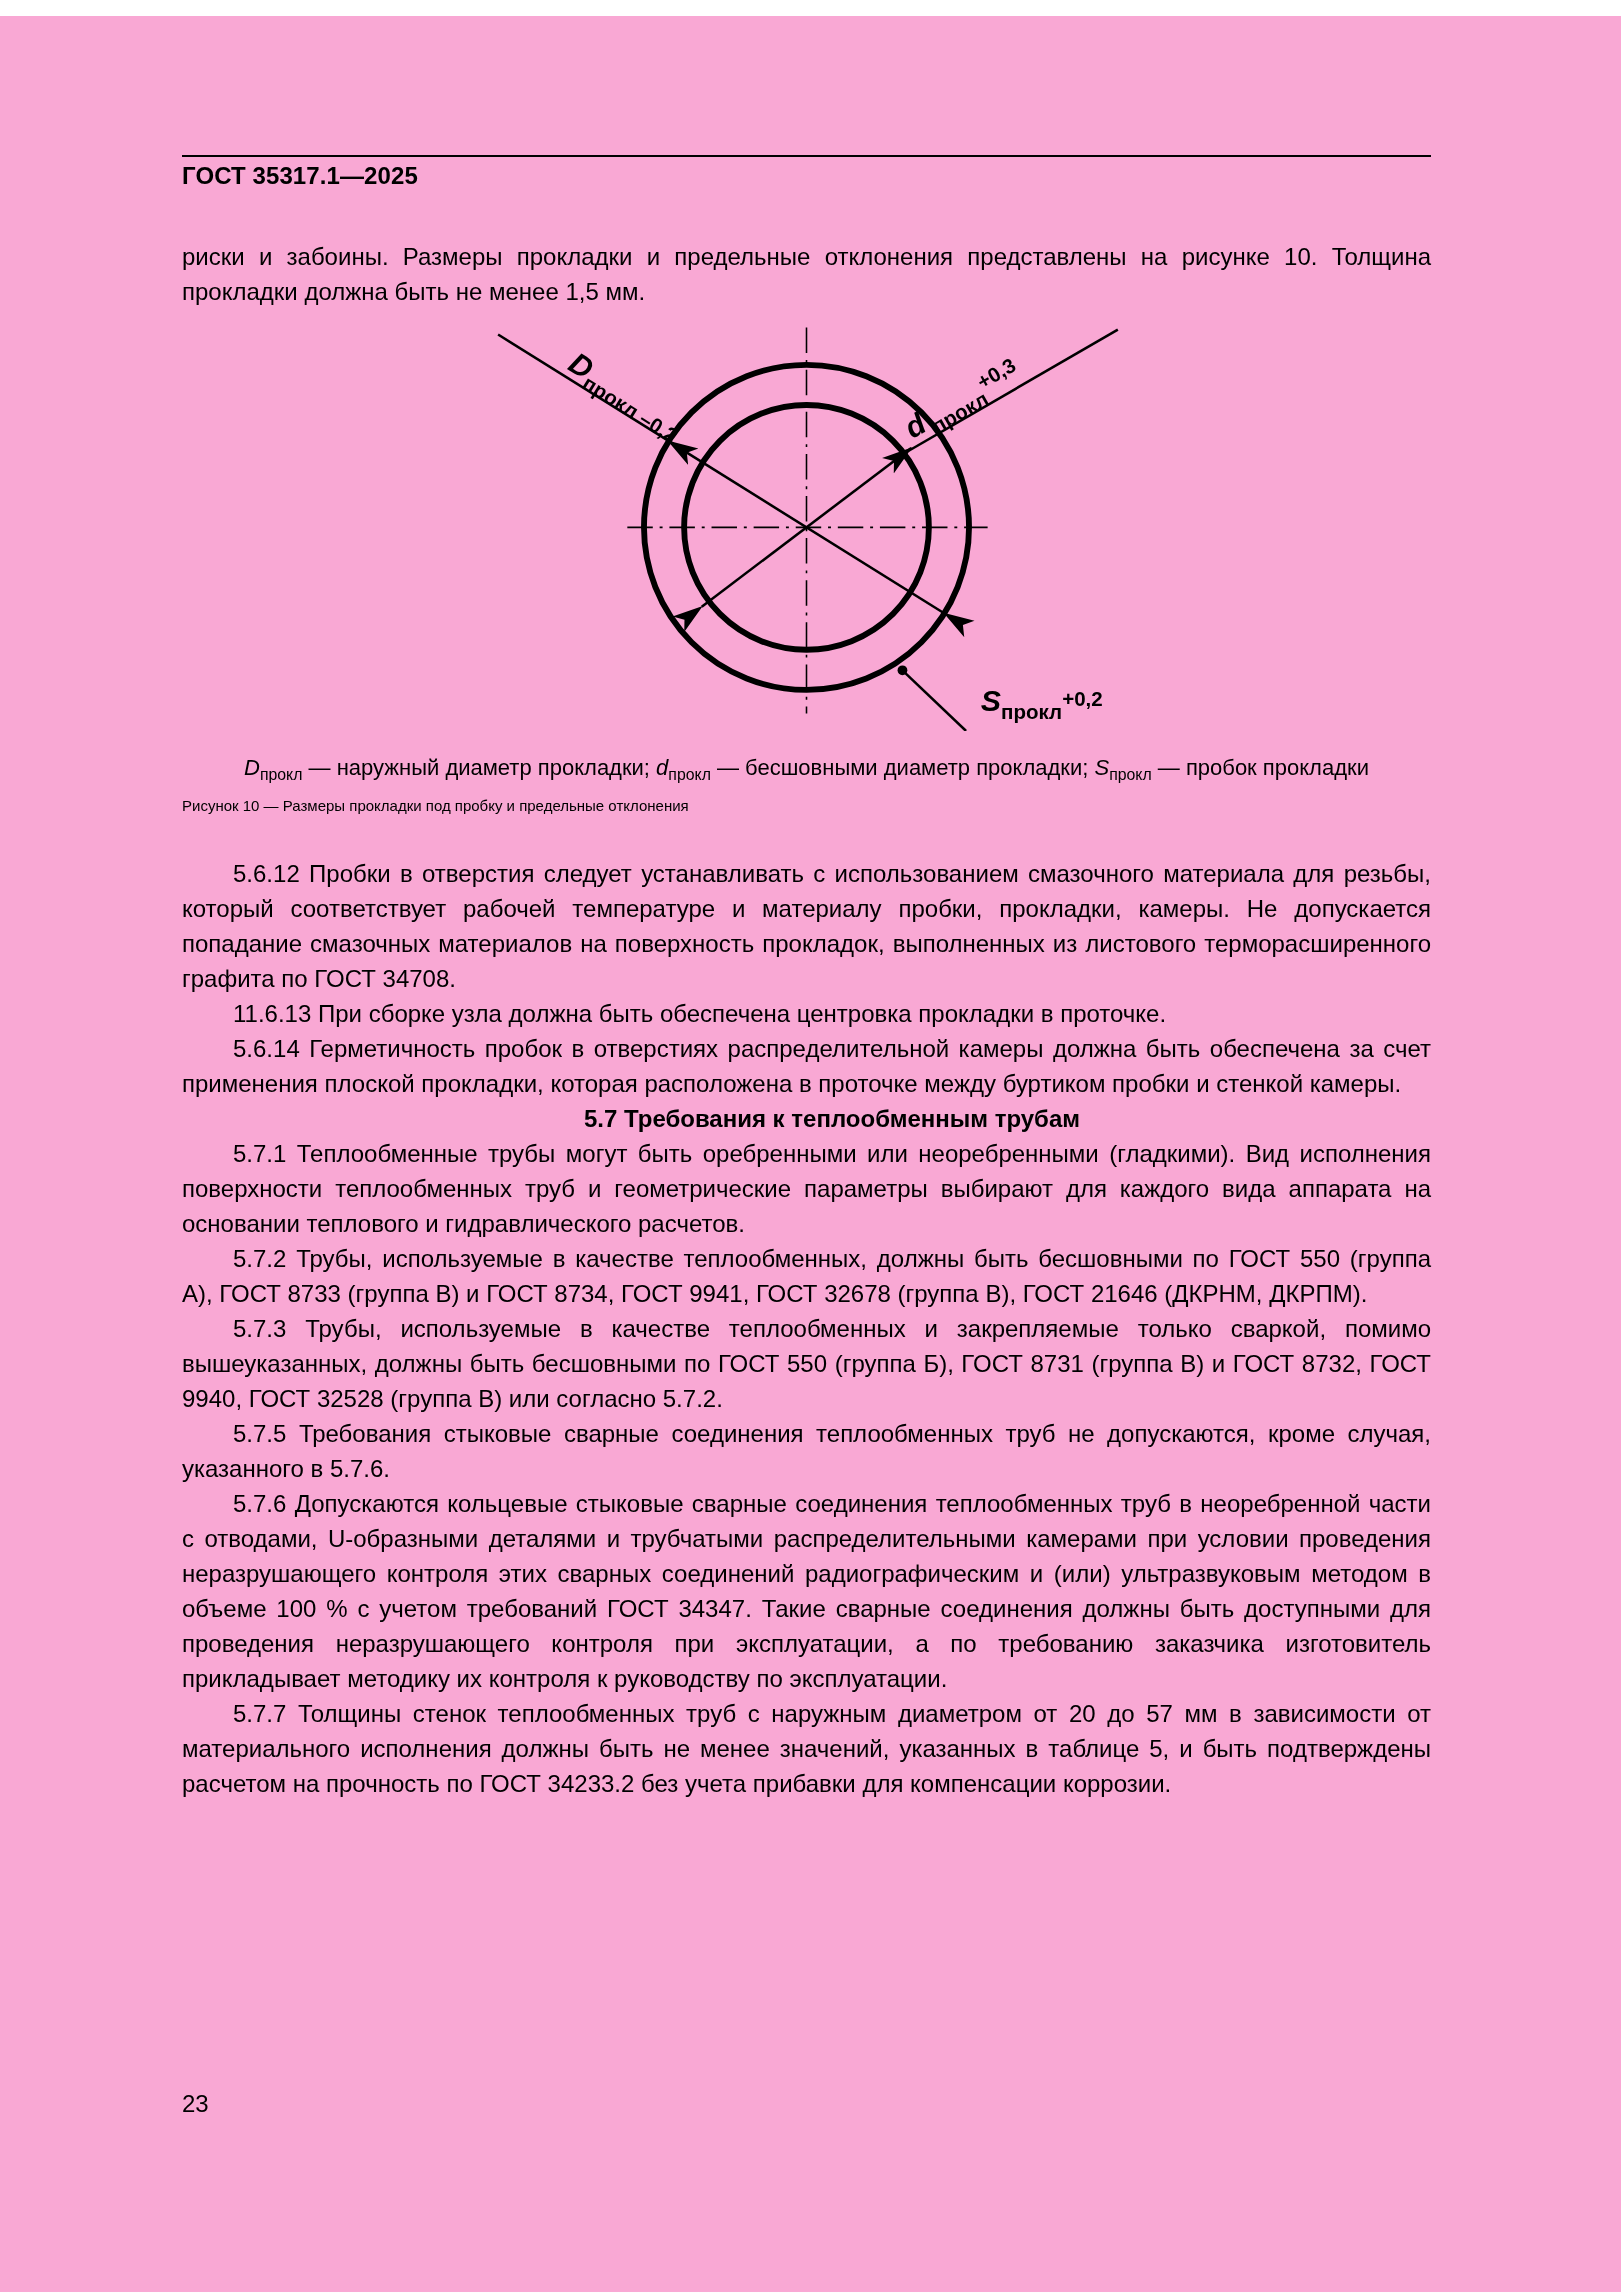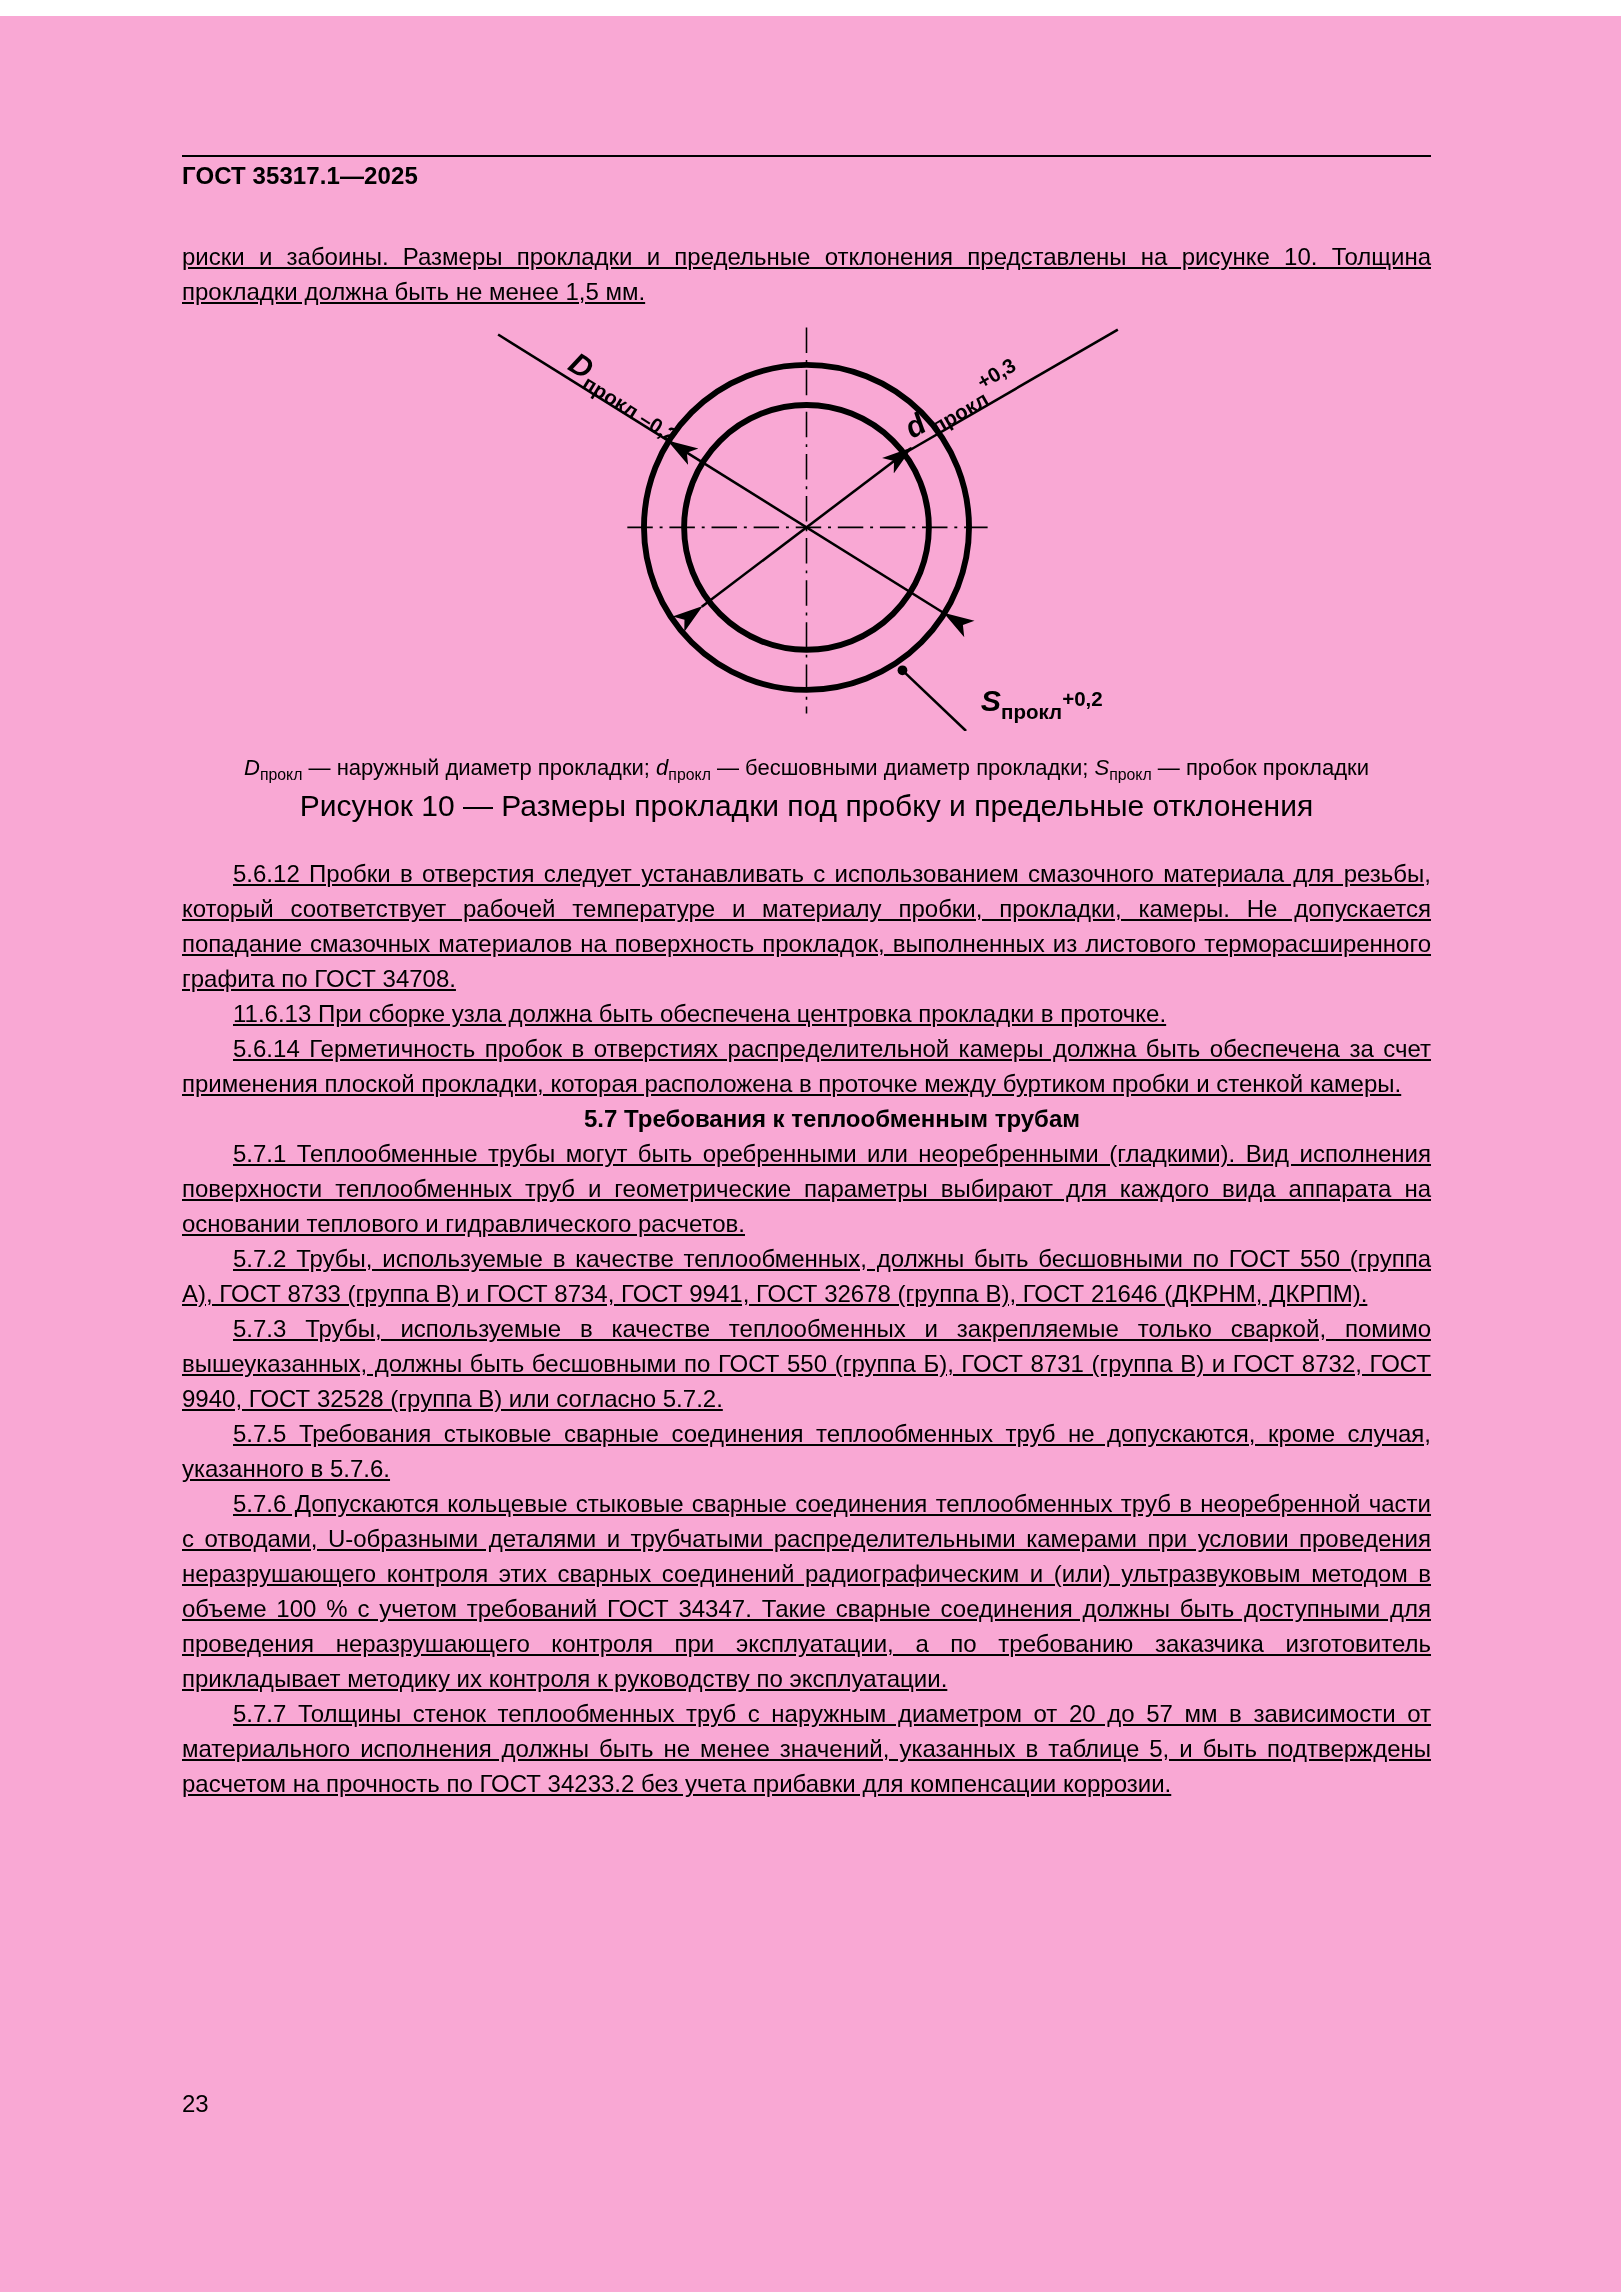--- a/index.html
+++ b/index.html
@@ -47,21 +47,20 @@
     left: 182px;
     width: 1249px;
   }
   p.body {
     margin: 0;
     font-size: 24px;
     line-height: 35px;
     text-align: justify;
     text-justify: inter-word;
     hyphens: none;
-    text-decoration: underline;
   }
   p.indent { text-indent: 51px; }
   .lead-para { top: 223px; }
 
   h2.section-heading {
     margin: 0;
     font-size: 24px;
     line-height: 35px;
     font-weight: bold;
     text-indent: 51px;
@@ -96,23 +95,22 @@
     width: 1249px;
     font-size: 22px;
     line-height: 29px;
     text-align: center;
   }
   .fig-caption {
     position: absolute;
     left: 182px;
     top: 775px;
     width: 1249px;
-    font-size: 30px;
+    font-size: 15px;
     line-height: 29px;
-    text-align: center;
   }
   .fig-legend sub, .fig-caption sub { font-size: 0.72em; }
   .fig-legend i, .fig-caption i { font-style: italic; }
 
   
   .folio {
     position: absolute;
     left: 182px;
     top: 2074px;
     font-size: 24px;

